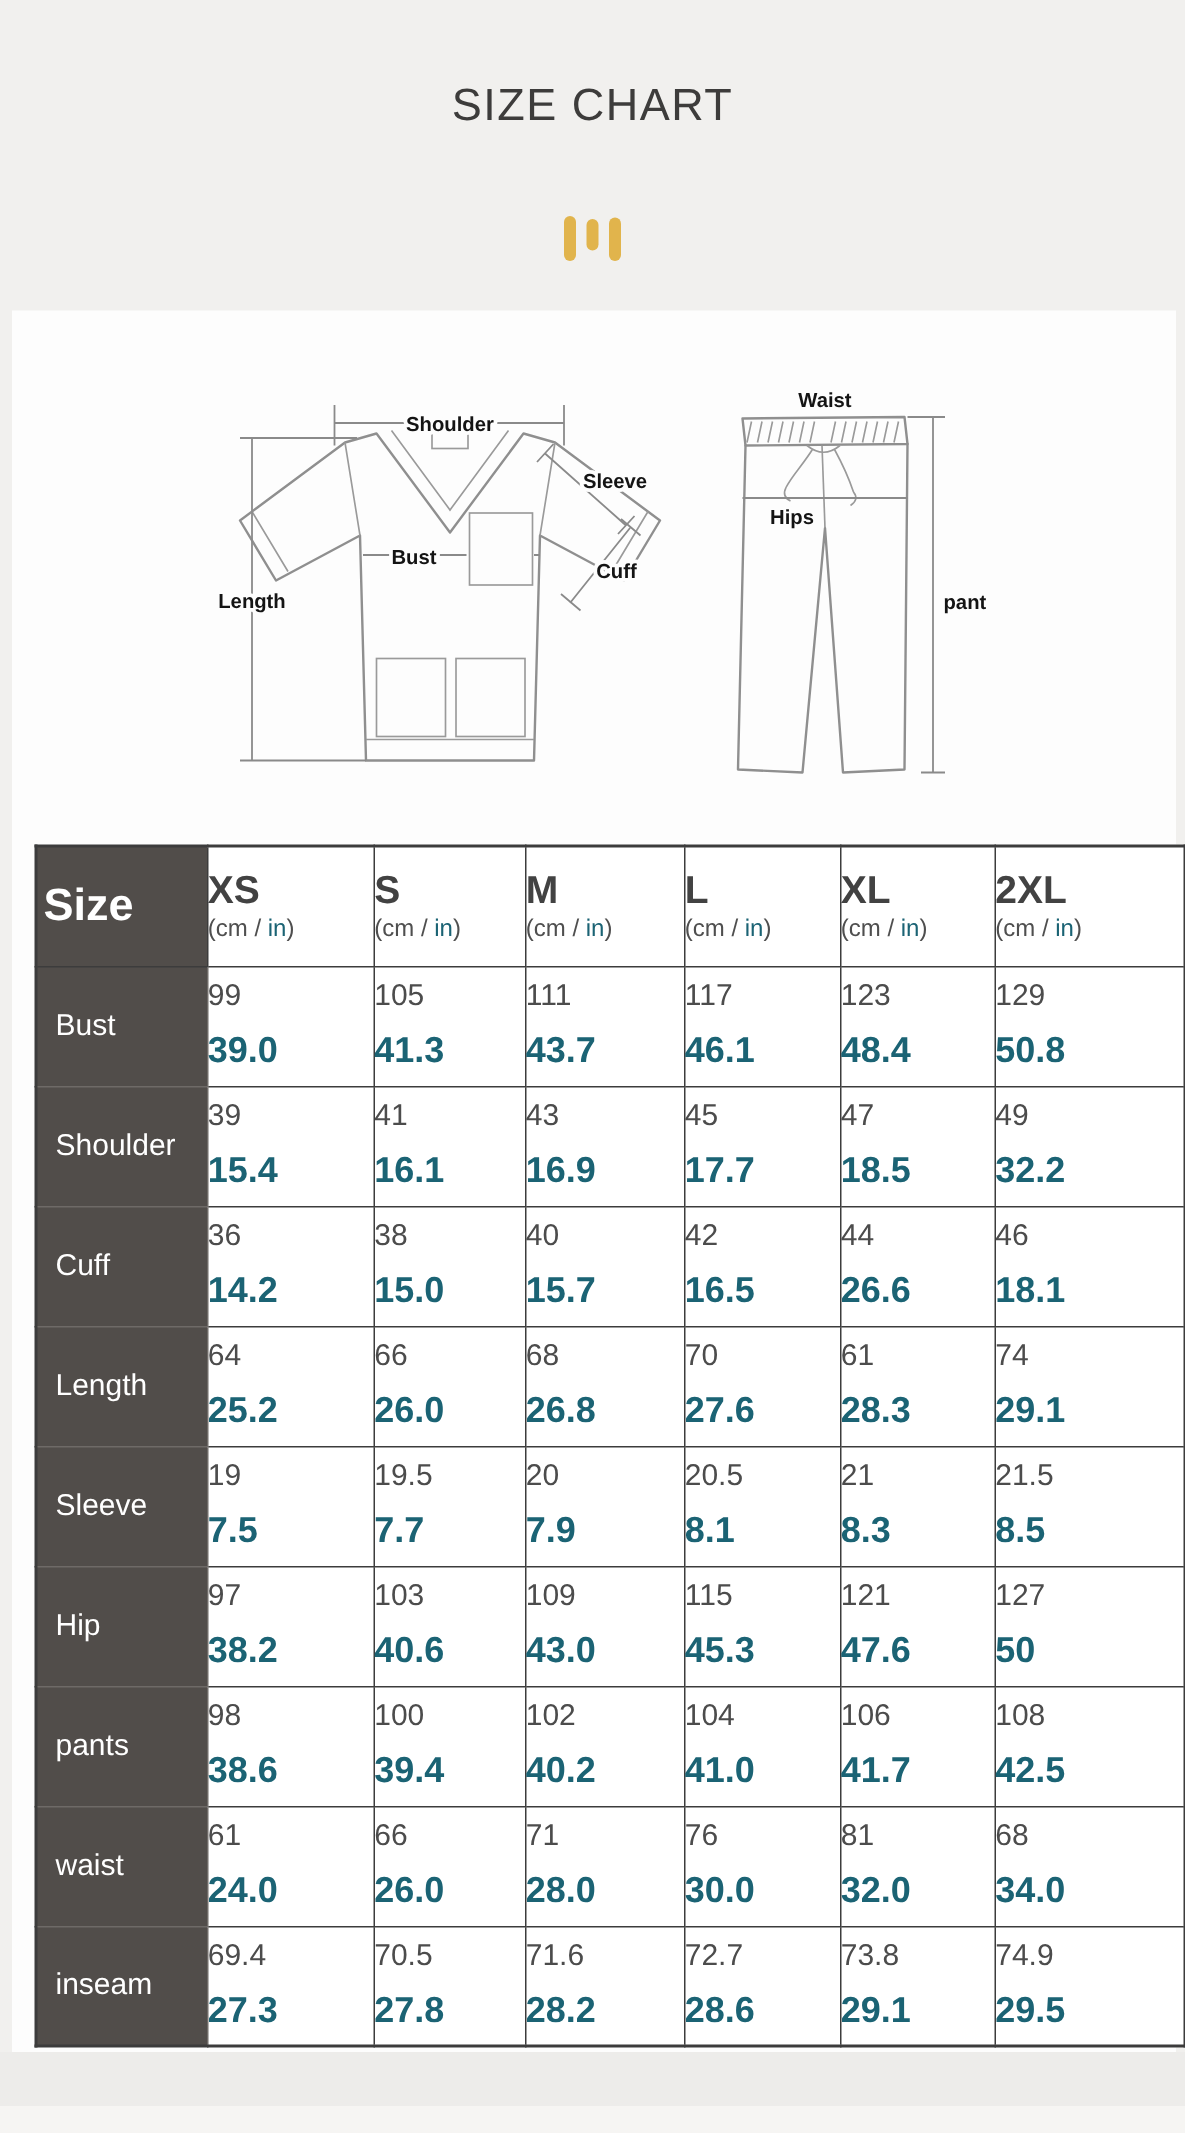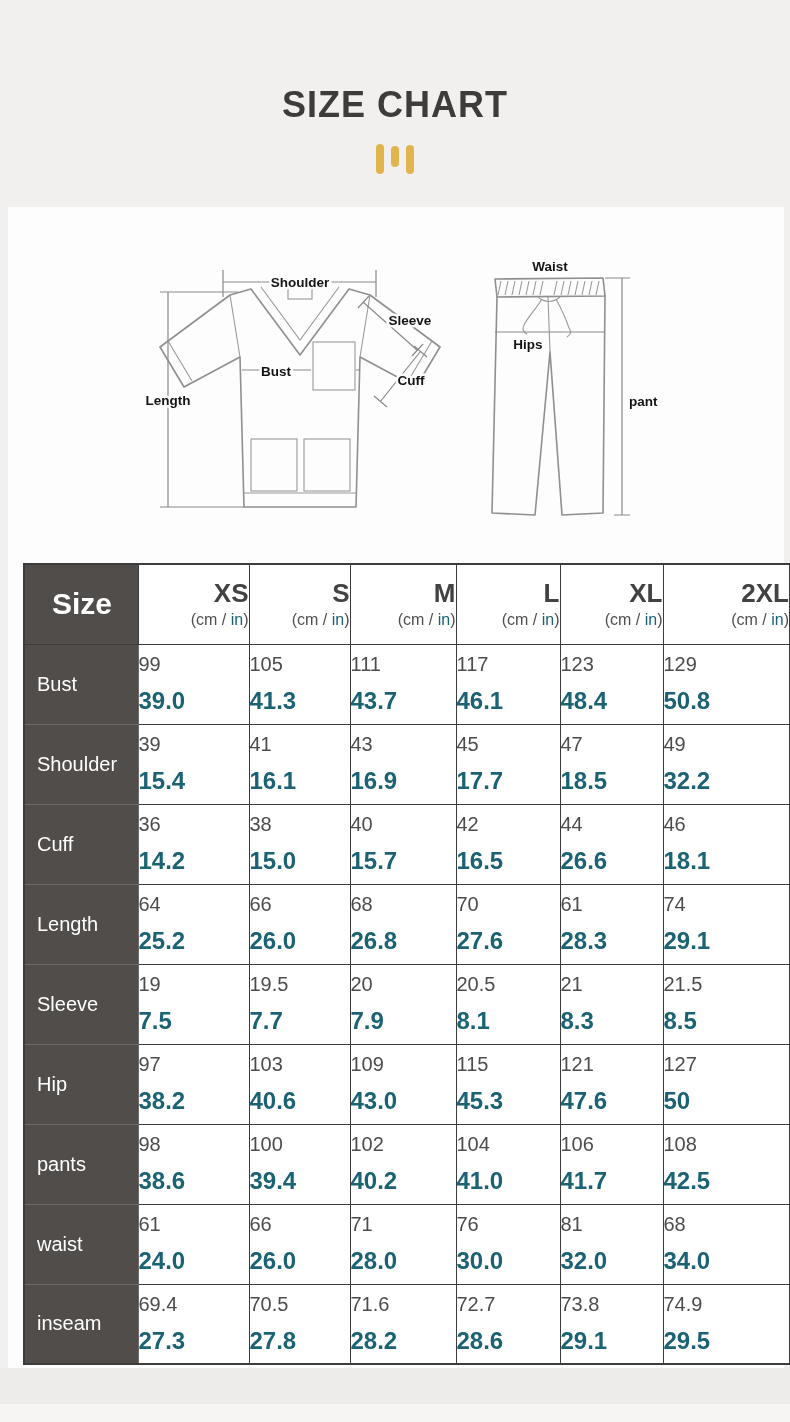--- a/index.html
+++ b/index.html
@@ -6,48 +6,48 @@
     --bg:#f1f0ee; --panel:#fdfdfd; --dark-cell:#514d4a; --border:#3c3c3c;
     --ink:#3d3c3b; --val:#4c4c4c; --teal:#1b6374; --accent:#e1b44c; --line:#949494;
   }
   *{margin:0;padding:0;box-sizing:border-box;}
   html,body{background:#e8e8e8;}
   .page{
     position:relative;width:790px;height:1422px;margin:0 auto;
     background:var(--bg);font-family:"Liberation Sans","DejaVu Sans",sans-serif;overflow:hidden;
   }
   .title{
-    position:absolute;top:84px;left:0;width:100%;text-align:center;
-    font-size:36px;font-weight:bold;color:var(--ink);letter-spacing:1px;
+    position:absolute;top:54px;left:0;width:100%;text-align:center;
+    font-size:30px;font-weight:normal;color:var(--ink);letter-spacing:1px;
   }
   .accent-bars{position:absolute;top:144px;left:0;width:100%;display:flex;justify-content:center;gap:7px;align-items:flex-start;}
   .accent-bars .bar{width:8px;border-radius:4px;background:var(--accent);}
   .bar.b1{height:30px;}
   .bar.b2{height:21px;margin-top:2px;}
   .bar.b3{height:29px;margin-top:1px;}
   .panel{position:absolute;left:8px;top:207px;width:776px;height:1161px;background:var(--panel);}
   .diagram{position:absolute;left:0;top:0;}
   .diagram text{font-family:"Liberation Sans","DejaVu Sans",sans-serif;font-size:13.5px;font-weight:bold;fill:#141414;
     paint-order:stroke;stroke:var(--panel);stroke-width:5px;stroke-linejoin:round;}
   .garment{fill:none;stroke:#8f8f8f;stroke-width:1.6;stroke-linejoin:round;stroke-linecap:round;}
   .thin{fill:none;stroke:#9a9a9a;stroke-width:1.1;}
   .measure{fill:none;stroke:#8a8a8a;stroke-width:1.2;}
   table.size-table{
     position:absolute;left:23px;top:563px;width:766px;height:802px;
     border-collapse:collapse;table-layout:fixed;background:#fff;
   }
   .size-table th,.size-table td{border:1px solid var(--border);}
   .size-table{border:2px solid var(--border);}
-  .size-table thead th{background:#fff;vertical-align:middle;text-align:right;height:80px;}
+  .size-table thead th{background:#fff;vertical-align:middle;text-align:left;height:80px;}
   .size-name{font-size:26px;font-weight:bold;color:#424242;line-height:1.1;}
   .units{font-size:16px;font-weight:normal;color:#4f4f4f;margin-top:3px;}
   .units .in{color:var(--teal);}
   .corner{
     background:var(--dark-cell) !important;color:#fff;text-align:left !important;
-    font-size:30px;font-weight:bold;padding-left:27px;
+    font-size:30px;font-weight:bold;padding-left:4px;
   }
   .size-table tbody th{
     background:var(--dark-cell);color:#fff;font-weight:normal;font-size:20px;
     text-align:left;padding-left:12px;height:80px;border-color:#6e6a67;
     border-left-color:var(--border);
   }
   .size-table td{text-align:left;vertical-align:middle;}
   .cell-stack{display:flex;flex-direction:column;justify-content:space-between;height:64px;padding:1px 0;}
   .cm{font-size:20px;color:var(--val);}
   .inch{font-size:24px;font-weight:bold;color:var(--teal);}

